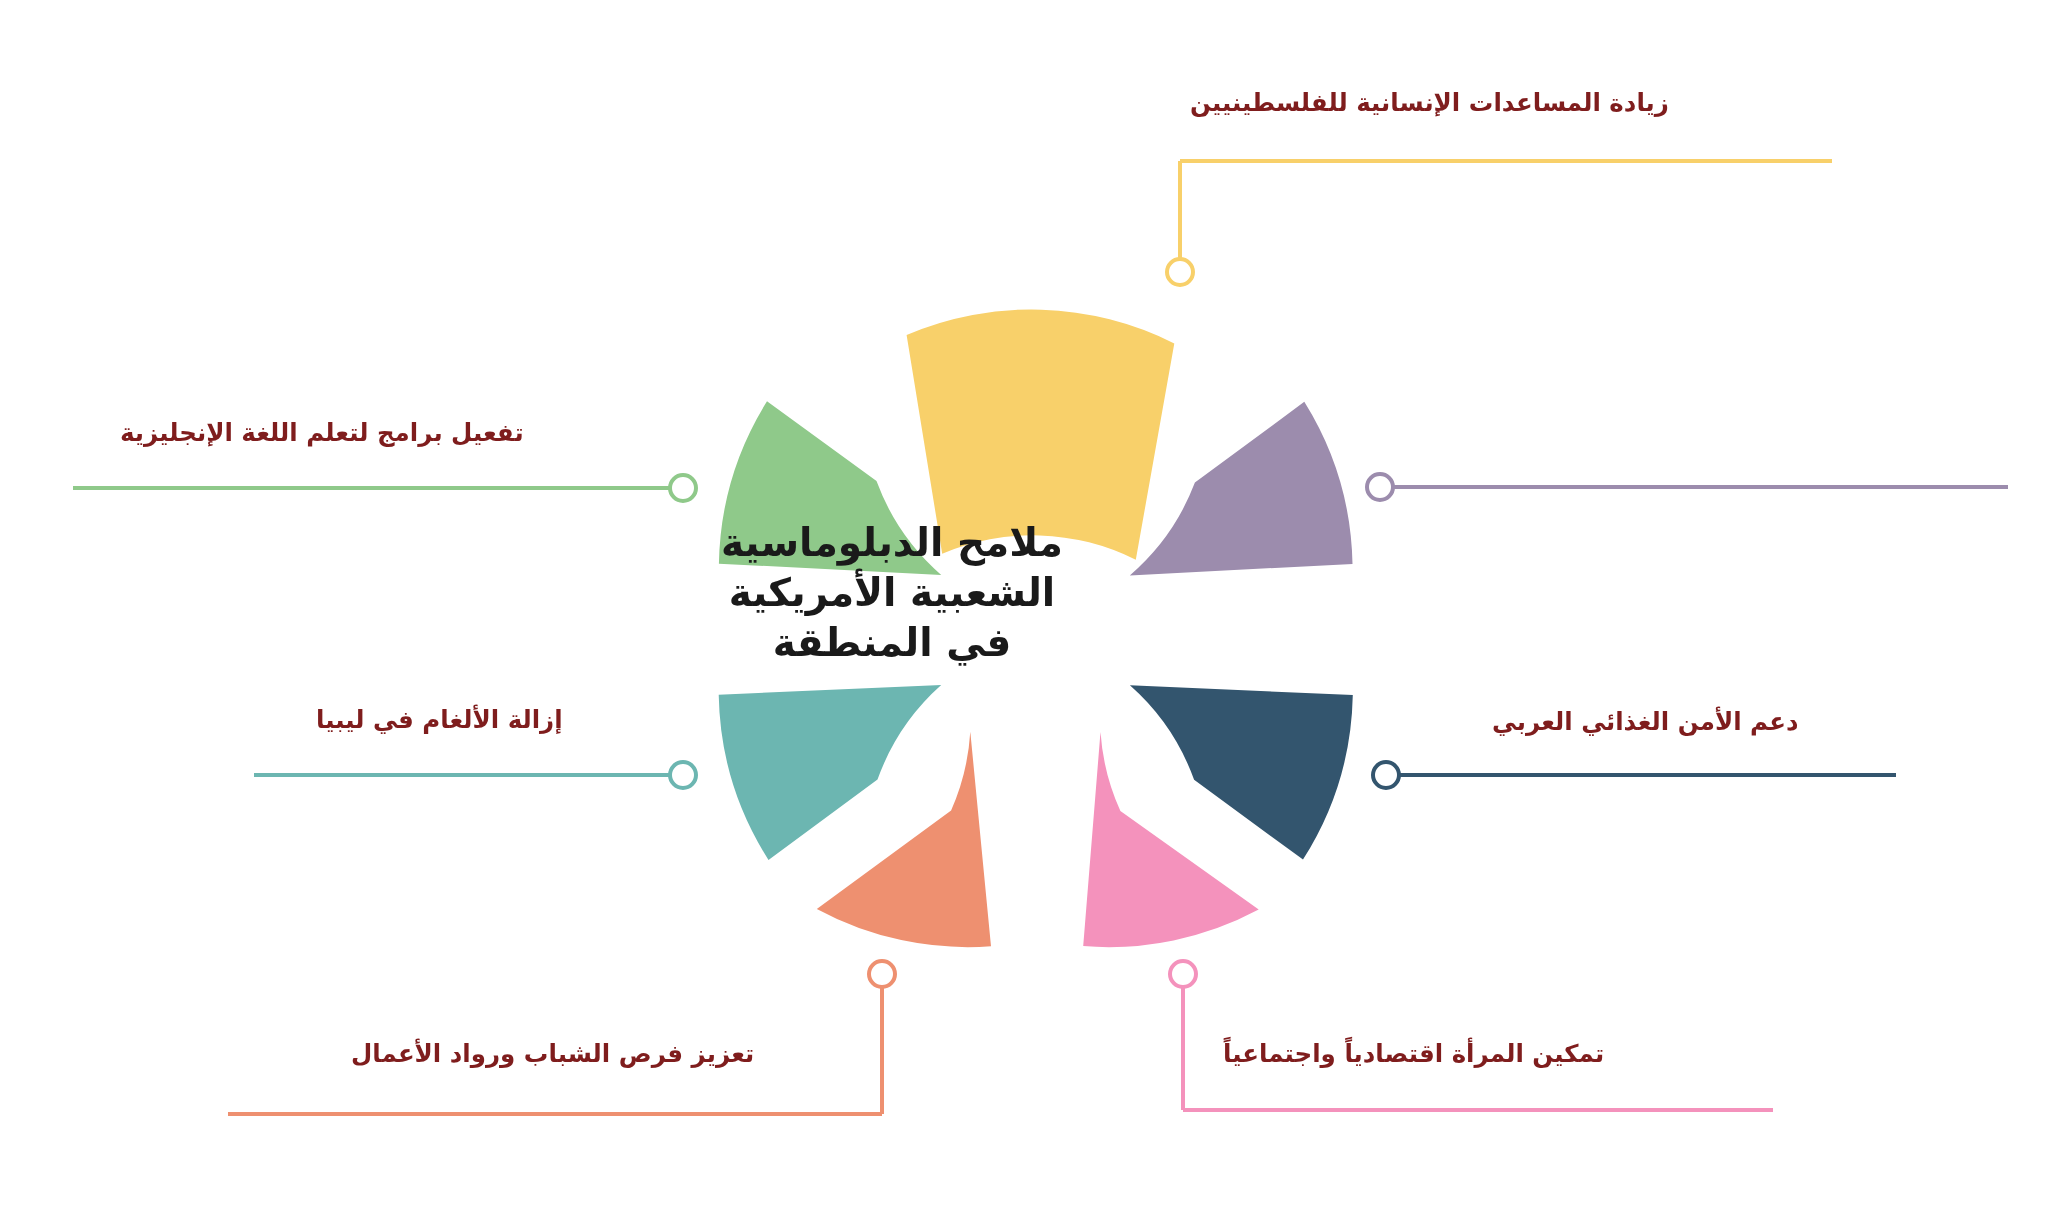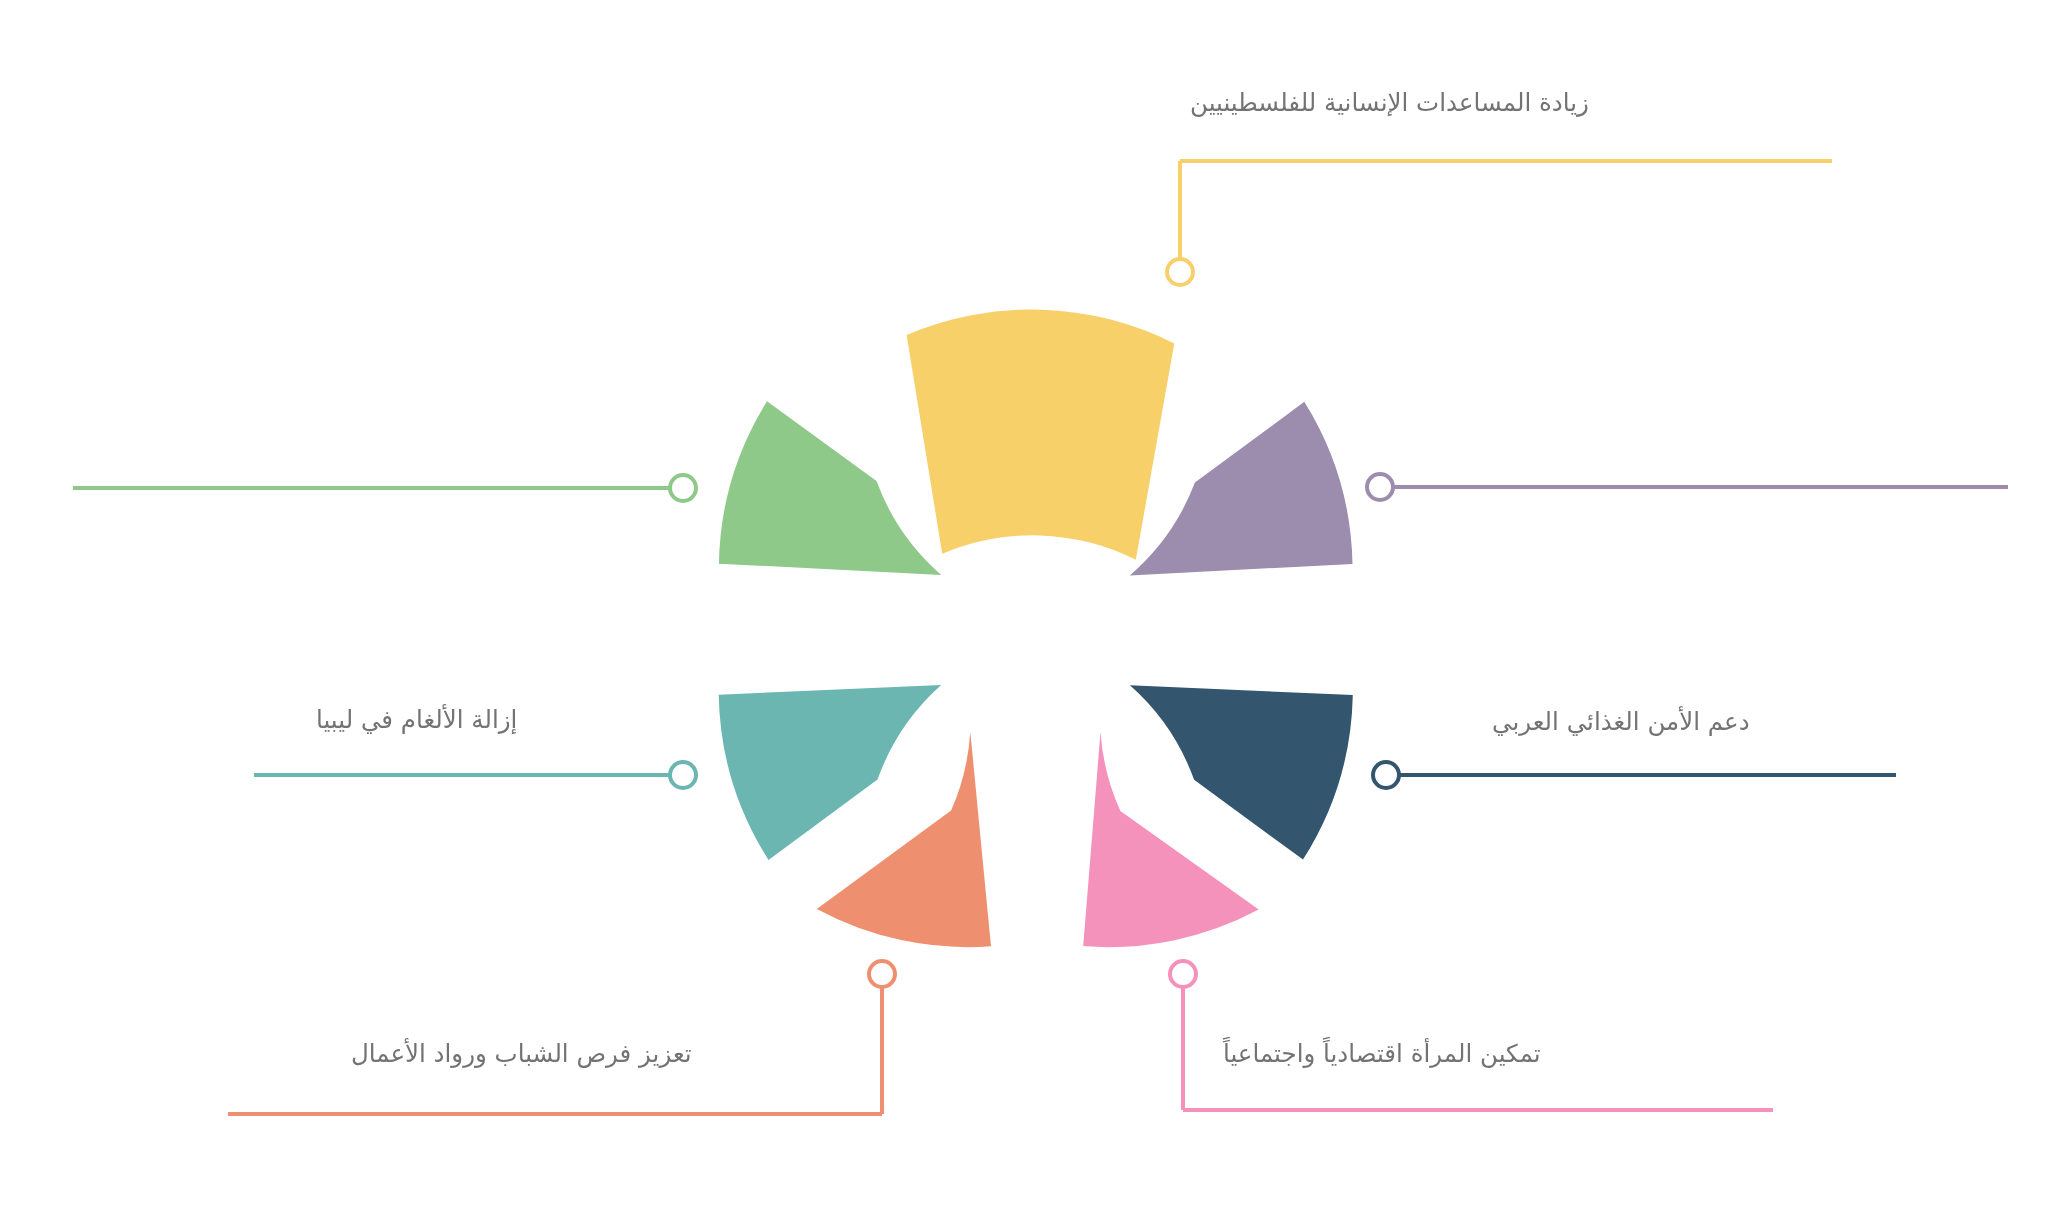--- a/index.html
+++ b/index.html
@@ -34,22 +34,22 @@
     text-align: center;
     font-size: 39px;
     line-height: 1.28;
     font-weight: bold;
     color: #1a1a1a;
     direction: rtl;
   }
   .label {
     position: absolute;
     font-size: 24.5px;
-    font-weight: normal;
-    color: #737373;
+    font-weight: bold;
+    color: #7f1d1d;
     direction: rtl;
     white-space: nowrap;
     line-height: 1.2;
   }
   .label.right-side {
     text-align: right;
   }
   .label.left-side {
     text-align: left;
   }
@@ -135,20 +135,22 @@
       <circle cx="1180" cy="272" r="13" fill="#ffffff" stroke="#F8D06A" stroke-width="4"></circle>
       <circle cx="1380" cy="487" r="13" fill="#ffffff" stroke="#9C8CAD" stroke-width="4"></circle>
       <circle cx="1386" cy="775" r="13" fill="#ffffff" stroke="#33556E" stroke-width="4"></circle>
       <circle cx="1183" cy="974" r="13" fill="#ffffff" stroke="#F492BC" stroke-width="4"></circle>
       <circle cx="882" cy="974" r="13" fill="#ffffff" stroke="#EE9070" stroke-width="4"></circle>
       <circle cx="683" cy="775" r="13" fill="#ffffff" stroke="#6CB6B1" stroke-width="4"></circle>
       <circle cx="683" cy="488" r="13" fill="#ffffff" stroke="#8FC98A" stroke-width="4"></circle>
     </g>
   </svg>
 
+  <div class="center-title">ملامح الدبلوماسية الشعبية الأمريكية في المنطقة</div>
 
   <div class="label right-side" id="label-0">زيادة المساعدات الإنسانية للفلسطينيين</div>
   <div class="label right-side" id="label-2">دعم الأمن الغذائي العربي</div>
   <div class="label right-side" id="label-3">تمكين المرأة اقتصادياً واجتماعياً</div>
   <div class="label left-side" id="label-4">تعزيز فرص الشباب ورواد الأعمال</div>
   <div class="label left-side" id="label-5">إزالة الألغام في ليبيا</div>
+  <div class="label left-side" id="label-6">تفعيل برامج لتعلم اللغة الإنجليزية</div>
 
 </div>
 
 </body></html>

